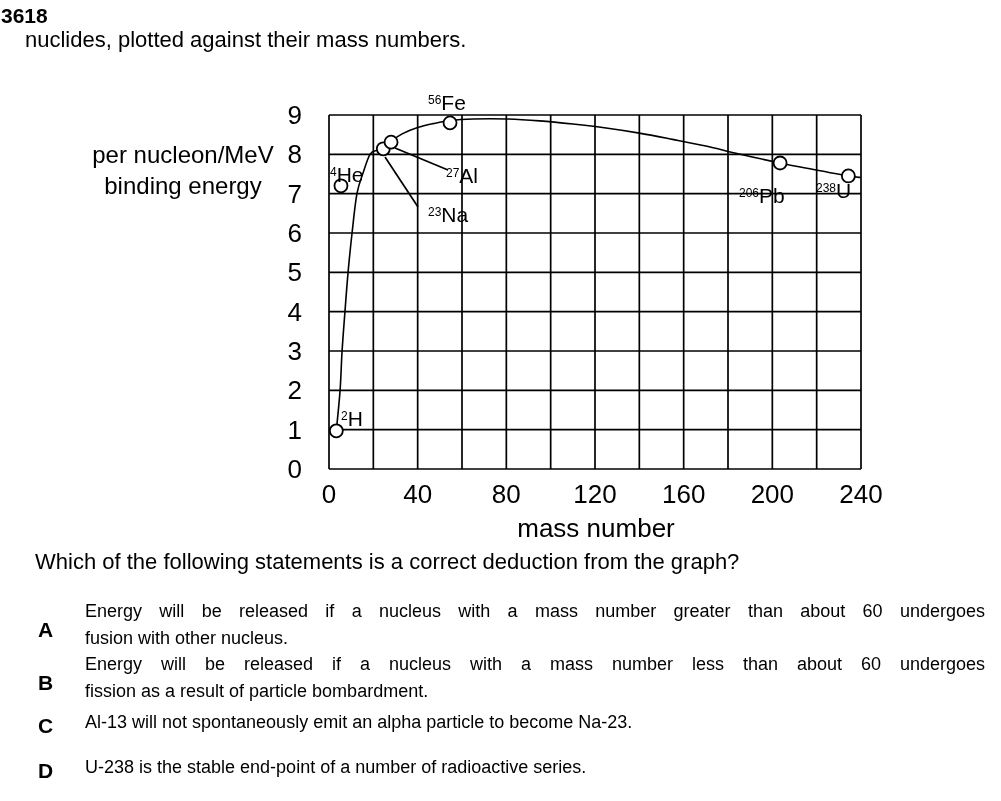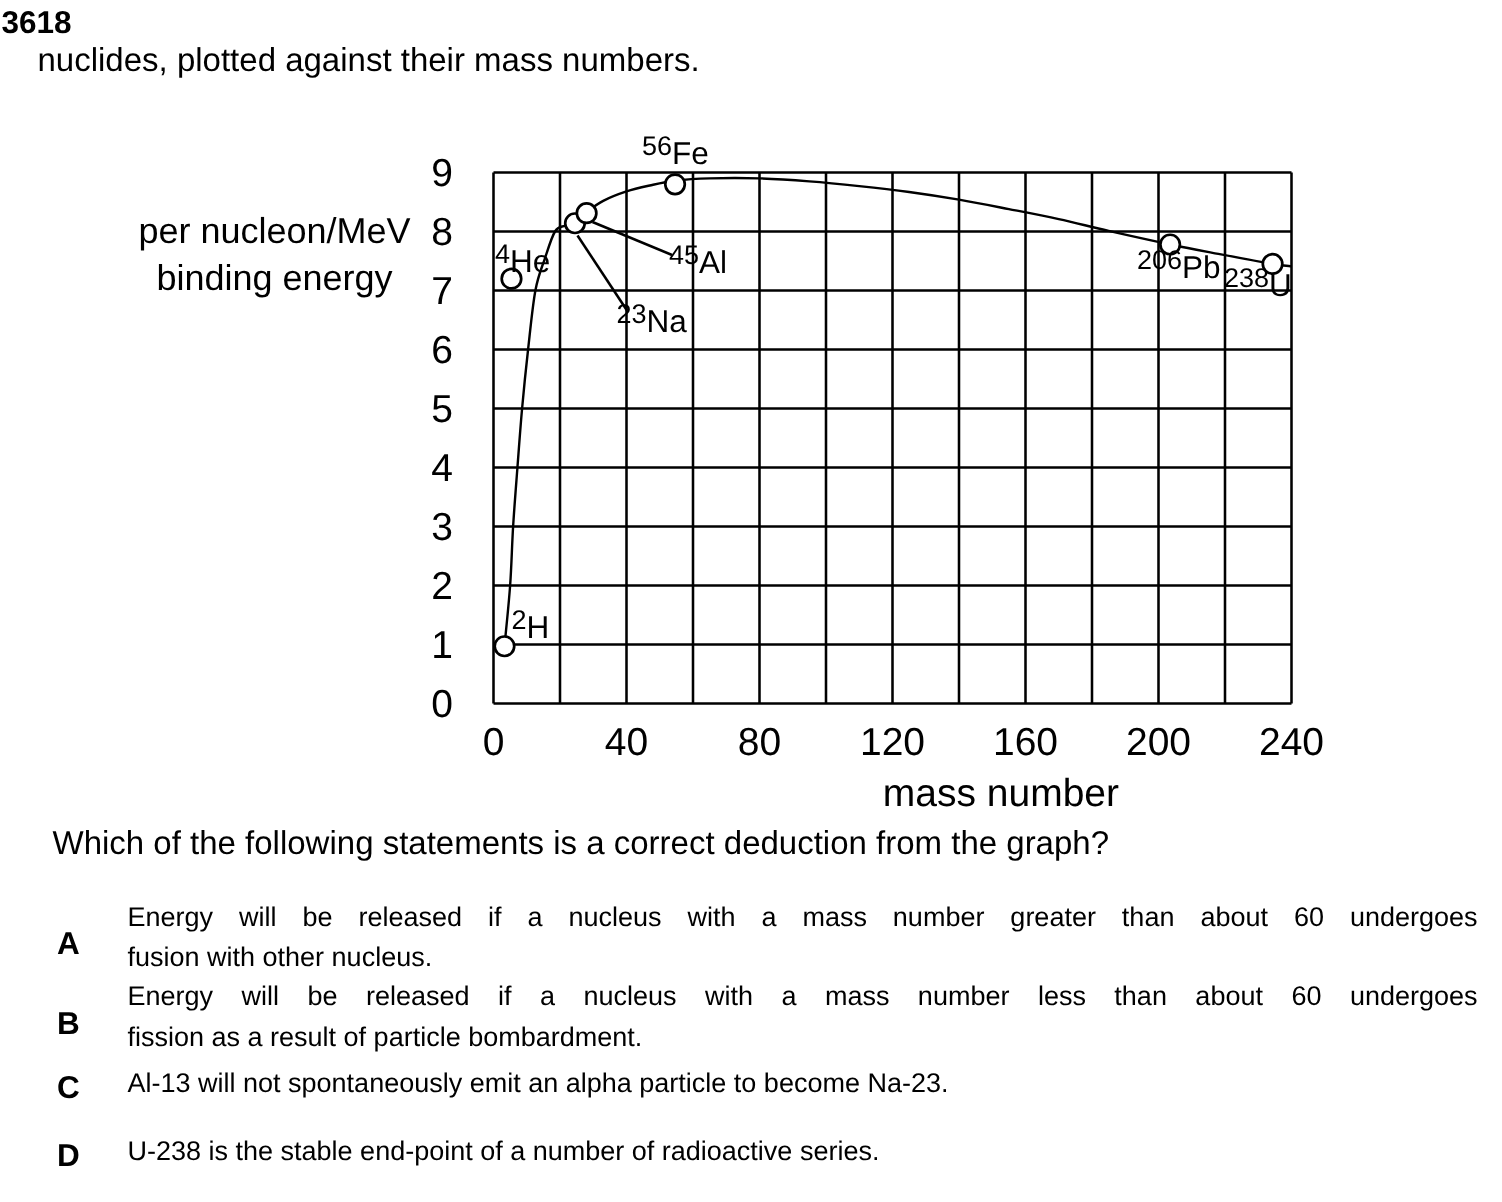--- a/index.html
+++ b/index.html
@@ -5,22 +5,22 @@
   html,body{margin:0;padding:0;background:#fff;}
   .page{position:relative;width:1001px;height:801px;background:#fff;overflow:hidden;
         font-family:"Liberation Sans",sans-serif;color:#000;}
   .qnum{position:absolute;left:1px;top:2px;font-size:21px;font-weight:bold;line-height:27px;}
   .intro{position:absolute;left:25px;top:26px;width:960px;font-size:22px;line-height:27px;}
   .jl{text-align:justify;text-align-last:justify;}
   .ytitle{position:absolute;left:88px;top:139px;width:190px;text-align:center;
           font-size:24px;line-height:31px;}
   #chart{position:absolute;left:0;top:0;font-family:"Liberation Sans",sans-serif;}
   .nuc{position:absolute;font-size:21px;line-height:24px;white-space:nowrap;}
-  .nuc .s{font-size:18px;position:relative;top:-6px;}
-  .xtitle{position:absolute;left:446px;top:513px;width:300px;text-align:right;
+  .nuc .s{font-size:12px;position:relative;top:-6px;}
+  .xtitle{position:absolute;left:446px;top:513px;width:300px;text-align:center;
           font-size:26px;line-height:30px;}
   .question{position:absolute;left:35px;top:548px;width:960px;font-size:22px;line-height:27px;}
   .opt-letter{position:absolute;left:38px;font-size:21px;font-weight:bold;line-height:27px;}
   .opt-text{position:absolute;left:85px;width:900px;font-size:18px;line-height:27px;}
 </style>
 </head>
 <body>
 
 <div class="page">
 
@@ -83,24 +83,24 @@
       <circle cx="340.97" cy="185.79999999999995" r="6.5" fill="#fff" stroke="#000" stroke-width="1.8"></circle>
       <circle cx="383.30833333333334" cy="148.8266666666666" r="6.5" fill="#fff" stroke="#000" stroke-width="1.8"></circle>
       <circle cx="391.06666666666666" cy="142.14" r="6.5" fill="#fff" stroke="#000" stroke-width="1.8"></circle>
       <circle cx="450.03" cy="122.86666666666662" r="6.5" fill="#fff" stroke="#000" stroke-width="1.8"></circle>
       <circle cx="780.0916666666667" cy="162.98666666666668" r="6.5" fill="#fff" stroke="#000" stroke-width="1.8"></circle>
       <circle cx="848.365" cy="175.96666666666664" r="6.5" fill="#fff" stroke="#000" stroke-width="1.8"></circle>
     </svg>
 
   <div class="nuc" style="left:341px;top:407px;"><span class="s">2</span><span>H</span></div>
   <div class="nuc" style="left:330px;top:163px;"><span class="s">4</span><span>He</span></div>
-  <div class="nuc" style="left:411px;top:203px;"><span class="s">23</span><span>Na</span></div>
-  <div class="nuc" style="left:446px;top:164px;"><span class="s">45</span><span>Al</span></div>
+  <div class="nuc" style="left:428px;top:203px;"><span class="s">23</span><span>Na</span></div>
+  <div class="nuc" style="left:446px;top:164px;"><span class="s">27</span><span>Al</span></div>
   <div class="nuc" style="left:428px;top:91px;"><span class="s">56</span><span>Fe</span></div>
-  <div class="nuc" style="left:739px;top:167px;margin-left:19px;"><span class="s">206</span><span>Pb</span></div>
+  <div class="nuc" style="left:739px;top:184px;"><span class="s">206</span><span>Pb</span></div>
   <div class="nuc" style="left:816px;top:179px;"><span class="s">238</span><span>U</span></div>
 
   <div class="xtitle">mass number</div>
 
   <div class="question">Which of the following statements is a correct deduction from the graph?</div>
 
   <div class="opt-letter" style="top:616px;">A</div>
   <div class="opt-text" style="top:598px;">
     <div class="jl">Energy will be released if a nucleus with a mass number greater than about 60 undergoes</div>
     <div>fusion with other nucleus.</div>

